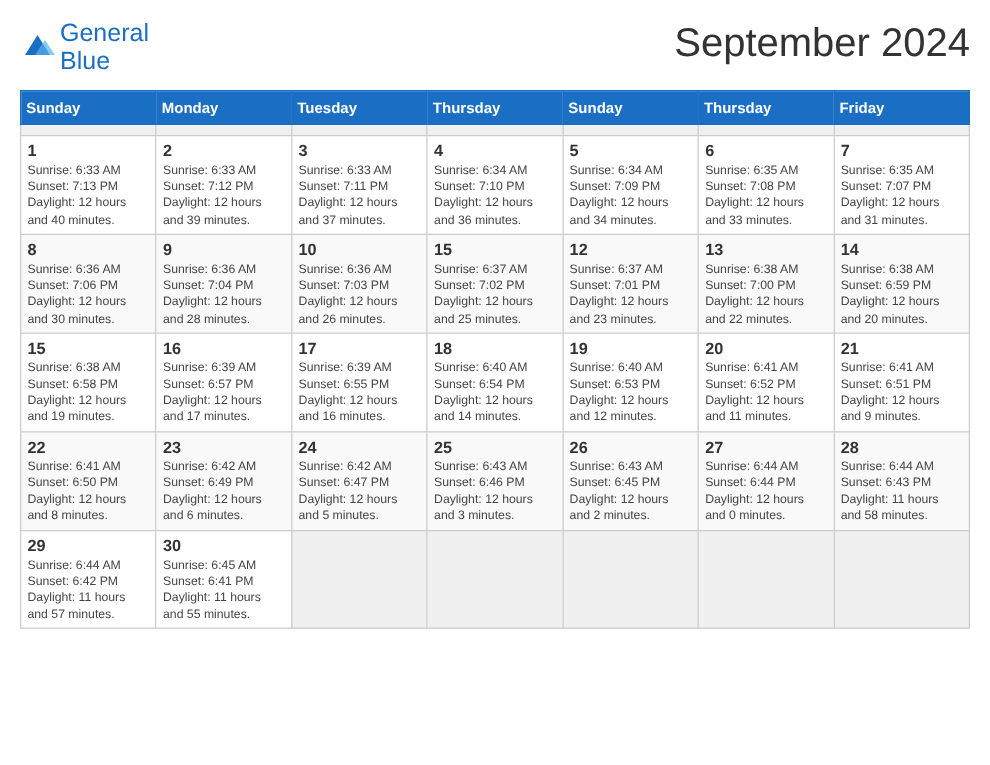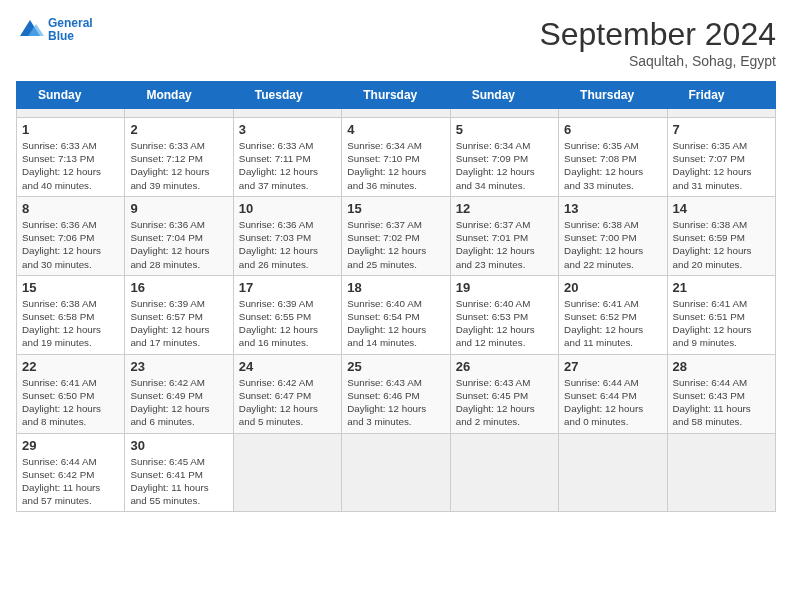--- a/index.html
+++ b/index.html
@@ -15,22 +15,22 @@
       justify-content: space-between;
       align-items: flex-start;
       margin-bottom: 12px;
     }
     .logo {
       display: flex;
       align-items: center;
       gap: 4px;
     }
     .logo-text {
-      font-size: 12px;
-      font-weight: bold;
+      font-size: 20px;
+      font-weight: normal;
       color: #333;
       line-height: 1.1;
     }
     .logo-text span { color: #1a6fc4; }
     .logo-icon {
       width: 28px;
       height: 28px;
     }
     .title-block { text-align: right; }
     .month-title {
@@ -43,21 +43,21 @@
       color: #555;
     }
     table {
       width: 100%;
       border-collapse: collapse;
       font-size: 10.5px;
     }
     thead tr th {
       background: #1a6fc4;
       color: #fff;
-      padding: 6px 21px;
+      padding: 6px 4px;
       text-align: left;
       font-size: 12px;
       font-weight: bold;
       border: 1px solid #1a6fc4;
     }
     tbody tr td {
       border: 1px solid #ccc;
       padding: 4px 5px;
       vertical-align: top;
       width: calc(100% / 7);
@@ -89,21 +89,20 @@
       <polygon points="14,4 24,20 4,20" fill="#1a6fc4"></polygon>
       <polygon points="20,8 28,20 12,20" fill="#5ab0f0" opacity="0.7"></polygon>
     </svg>
     <div>
       <div class="logo-text"><span>General</span></div>
       <div class="logo-text" style="color:#1a6fc4;">Blue</div>
     </div>
   </div>
   <div class="title-block">
     <div class="month-title">September 2024</div>
-    <div class="location">Saqultah, Sohag, Egypt</div>
   </div>
 </div>
 
 <table>
   <thead>
     <tr>
     <th>Sunday</th>
         <th>Monday</th>
         <th>Tuesday</th>
         <th>Thursday</th>

